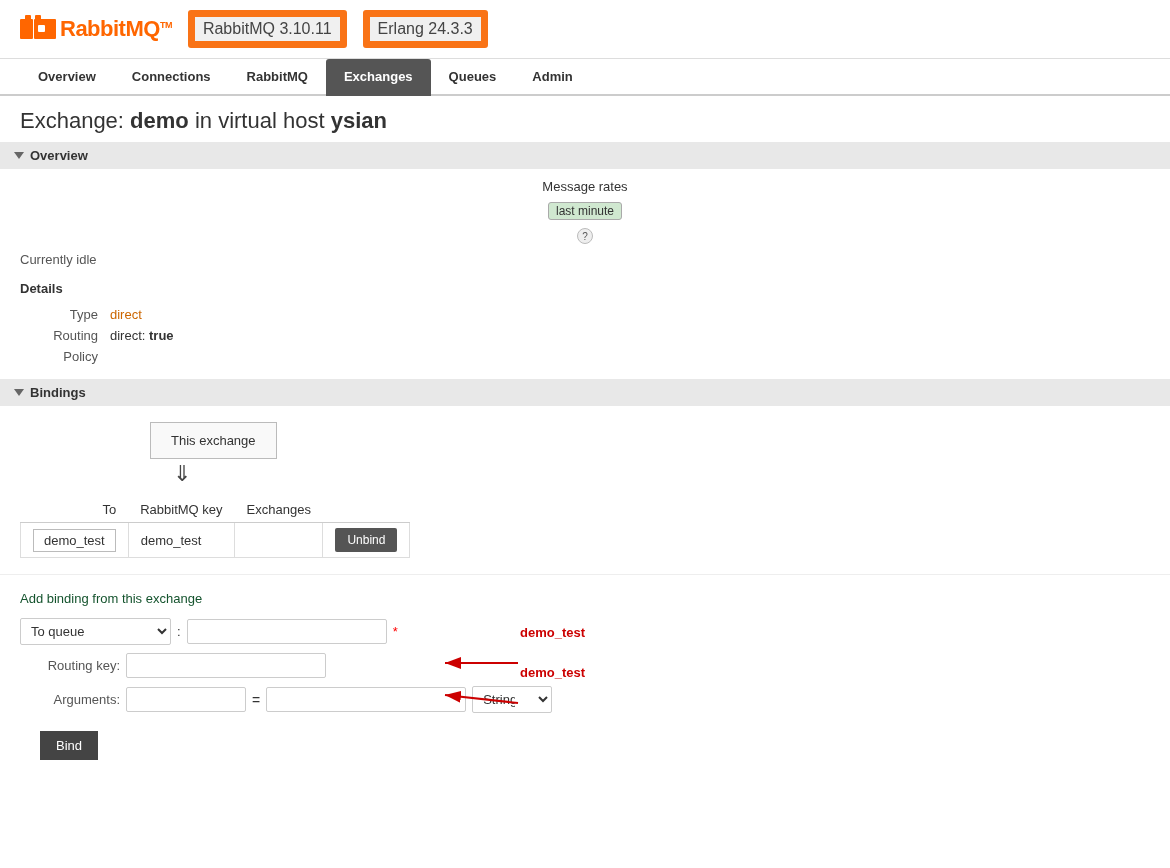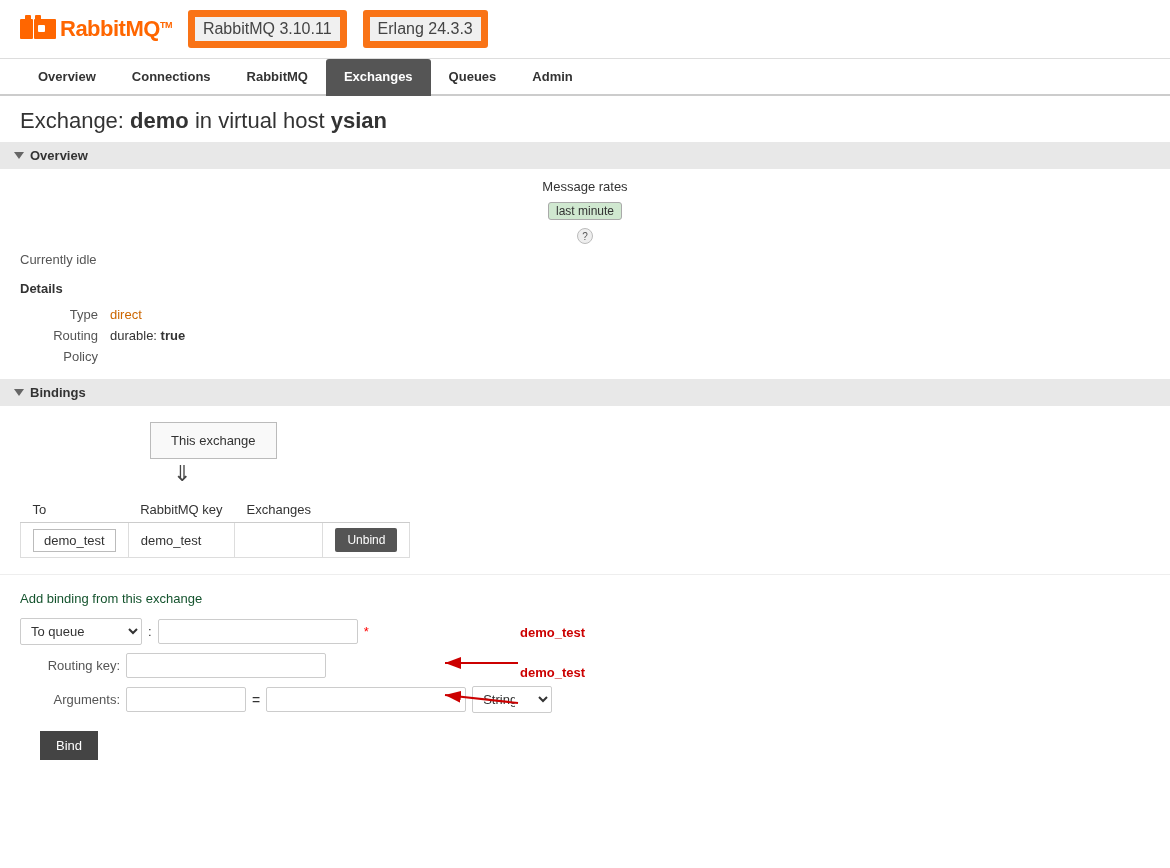--- a/index.html
+++ b/index.html
@@ -164,21 +164,21 @@
       line-height: 1;
       padding: 4px 0;
     }
 
     
     .bindings-table {
       border-collapse: collapse;
       margin-top: 8px;
     }
     .bindings-table th {
-      text-align: left;
+      text-align: right;
       padding: 5px 12px;
       font-size: 13px;
       color: #333;
       border-bottom: 1px solid #ccc;
       font-weight: normal;
     }
     .bindings-table td {
       padding: 5px 12px;
       font-size: 13px;
       border: 1px solid #ddd;
@@ -230,21 +230,21 @@
     .form-row select, .form-row input[type="text"] {
       border: 1px solid #ccc;
       padding: 4px 6px;
       font-size: 13px;
       color: #333;
       background: #fff;
       border-radius: 2px;
     }
     .form-row select { padding-right: 20px; }
 
-    .to-queue-select { width: 122px; }
+    .to-queue-select { width: 151px; }
     .to-queue-input { width: 200px; }
     .required-star { color: red; font-size: 13px; }
 
     .routing-key-input { width: 200px; }
     .args-key-input { width: 120px; }
     .args-val-input { width: 200px; }
     .args-type-select { width: 80px; }
     .equals-sign { color: #333; font-size: 14px; }
 
     .bind-btn {
@@ -314,21 +314,21 @@
   <div class="details-label">Details</div>
 
   <div class="details-table">
     <div class="details-row">
       <div class="details-key">Type</div>
       <div class="details-val orange" style="color:#CC6600;">direct</div>
     </div>
     <div class="details-row">
       <div class="details-key">Routing</div>
       <div class="details-val">
-        <span>durable:</span>
+        <span>direct:</span>
         <strong>true</strong>
       </div>
     </div>
     <div class="details-row">
       <div class="details-key">Policy</div>
       <div class="details-val"></div>
     </div>
   </div>
 </div>
 

